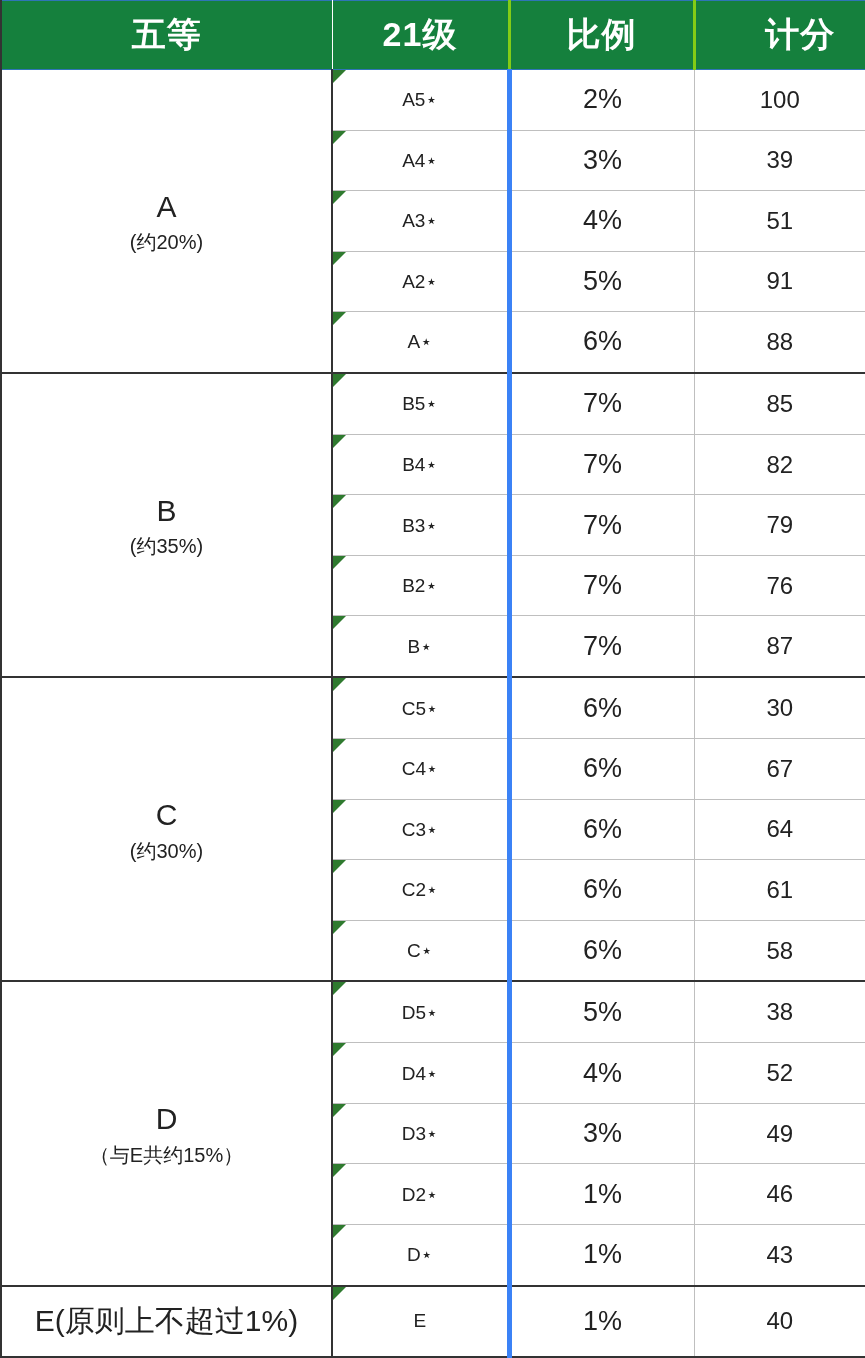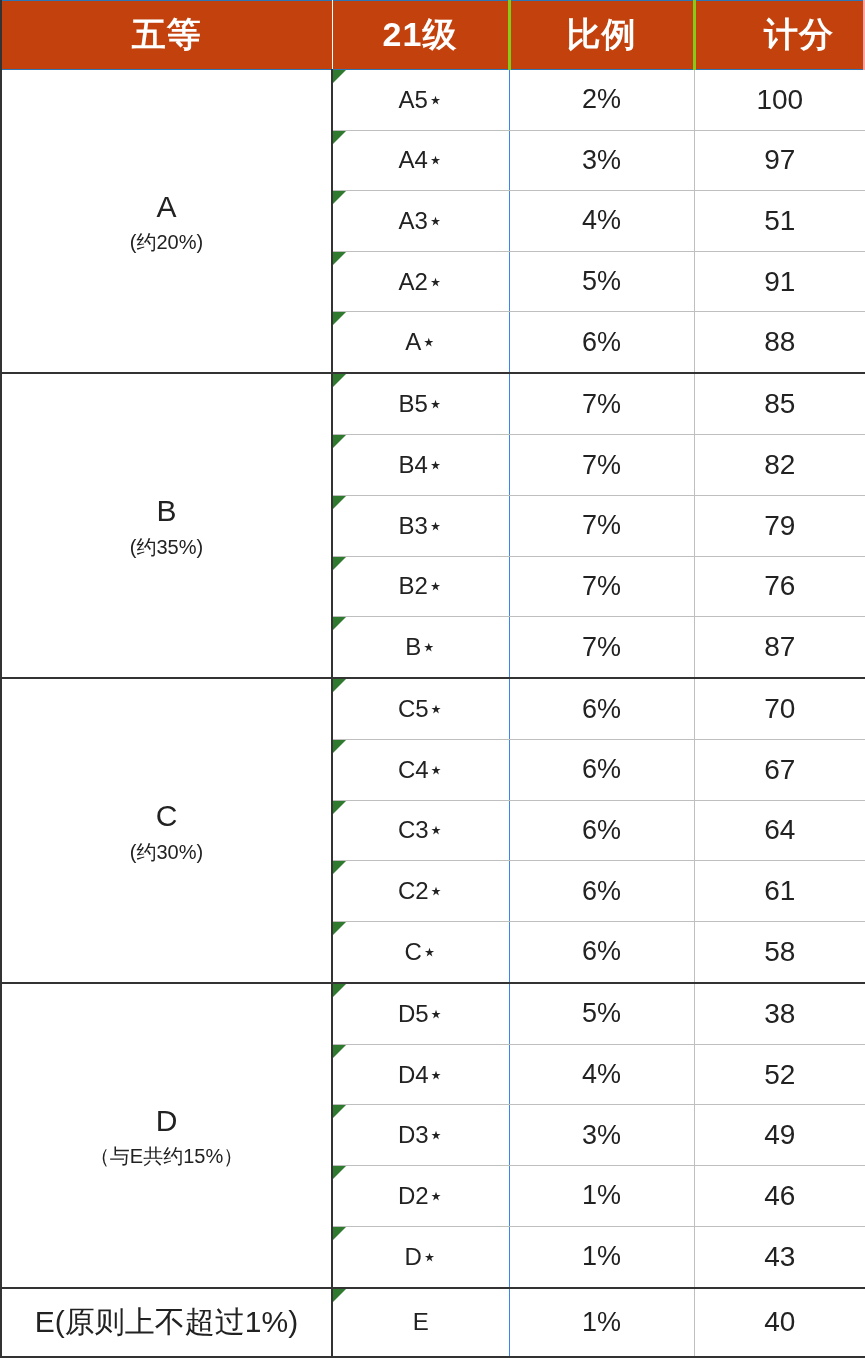--- a/index.html
+++ b/index.html
@@ -19,21 +19,21 @@
     table-layout: fixed;
     width: 865px;
     height: 1358px;
   }
   table.grade-table col.c-grade { width: 331px; }
   table.grade-table col.c-level { width: 177px; }
   table.grade-table col.c-ratio { width: 185px; }
   table.grade-table col.c-score { width: 172px; }
 
   thead th {
-    background: #c2410c;
+    background: #15803d;
     color: #ffffff;
     font-size: 34px;
     font-weight: bold;
     letter-spacing: 1px;
     height: 66px;
     border: 1px solid #2e75b6;
     text-align: center;
     vertical-align: middle;
   }
   thead th.th-grade {
@@ -65,55 +65,55 @@
     display: block;
     font-size: 20px;
   }
   tbody td.grade-cell.single-line {
     line-height: 1.2;
     font-size: 27px;
     border-radius: 7px;
   }
   tbody td.level-cell {
     position: relative;
-    border-right: 1px solid #3b82f6;
-    font-size: 24px;
+    border-right: 5px solid #3b82f6;
+    font-size: 19px;
   }
   
   tbody td.level-cell .marker {
     position: absolute;
     top: 0;
     left: 0;
     width: 0;
     height: 0;
     border-top: 13px solid #2f7a2f;
     border-right: 13px solid transparent;
   }
   tbody td.ratio-cell {
     border-right: 1px solid #bfbfbf;
     font-size: 27px;
   }
   tbody td.score-cell {
-    font-size: 28px;
+    font-size: 24px;
   }
   tbody tr.band-last td.level-cell,
   tbody tr.band-last td.ratio-cell,
   tbody tr.band-last td.score-cell {
     border-bottom: 2px solid #333333;
   }
   tbody tr:last-child td {
     border-bottom: 2px solid #333333;
   }
   
   table.grade-table {
     border-left: 2px solid #333333;
     border-right: 2px solid #333333;
   }
   thead th.th-grade { border-left: 1px solid #2e75b6; }
-  thead th.th-score { border-right: 7px solid #fca5a5; padding-left: 41px; }
+  thead th.th-score { border-right: 2px solid #fca5a5; padding-left: 41px; }
   tbody td.score-cell { border-right: 0; }
 </style>
 </head>
 <body>
 
 <table class="grade-table">
   <colgroup>
     <col class="c-grade">
     <col class="c-level">
     <col class="c-ratio">
@@ -133,21 +133,21 @@
           <span class="g-letter">A</span>
           <span class="g-note">(约20%)</span>
         </td>
         <td class="level-cell"><span class="marker"></span><span>A5⋆</span></td>
         <td class="ratio-cell">2%</td>
         <td class="score-cell">100</td>
       </tr>
       <tr>
         <td class="level-cell"><span class="marker"></span><span>A4⋆</span></td>
         <td class="ratio-cell">3%</td>
-        <td class="score-cell">97</td>
+        <td class="score-cell">39</td>
       </tr>
       <tr>
         <td class="level-cell"><span class="marker"></span><span>A3⋆</span></td>
         <td class="ratio-cell">4%</td>
         <td class="score-cell">51</td>
       </tr>
       <tr>
         <td class="level-cell"><span class="marker"></span><span>A2⋆</span></td>
         <td class="ratio-cell">5%</td>
         <td class="score-cell">91</td>
@@ -186,21 +186,21 @@
         <td class="ratio-cell">7%</td>
         <td class="score-cell">87</td>
       </tr>
       <tr>
         <td class="grade-cell" rowspan="5">
           <span class="g-letter">C</span>
           <span class="g-note">(约30%)</span>
         </td>
         <td class="level-cell"><span class="marker"></span><span>C5⋆</span></td>
         <td class="ratio-cell">6%</td>
-        <td class="score-cell">70</td>
+        <td class="score-cell">30</td>
       </tr>
       <tr>
         <td class="level-cell"><span class="marker"></span><span>C4⋆</span></td>
         <td class="ratio-cell">6%</td>
         <td class="score-cell">67</td>
       </tr>
       <tr>
         <td class="level-cell"><span class="marker"></span><span>C3⋆</span></td>
         <td class="ratio-cell">6%</td>
         <td class="score-cell">64</td>

